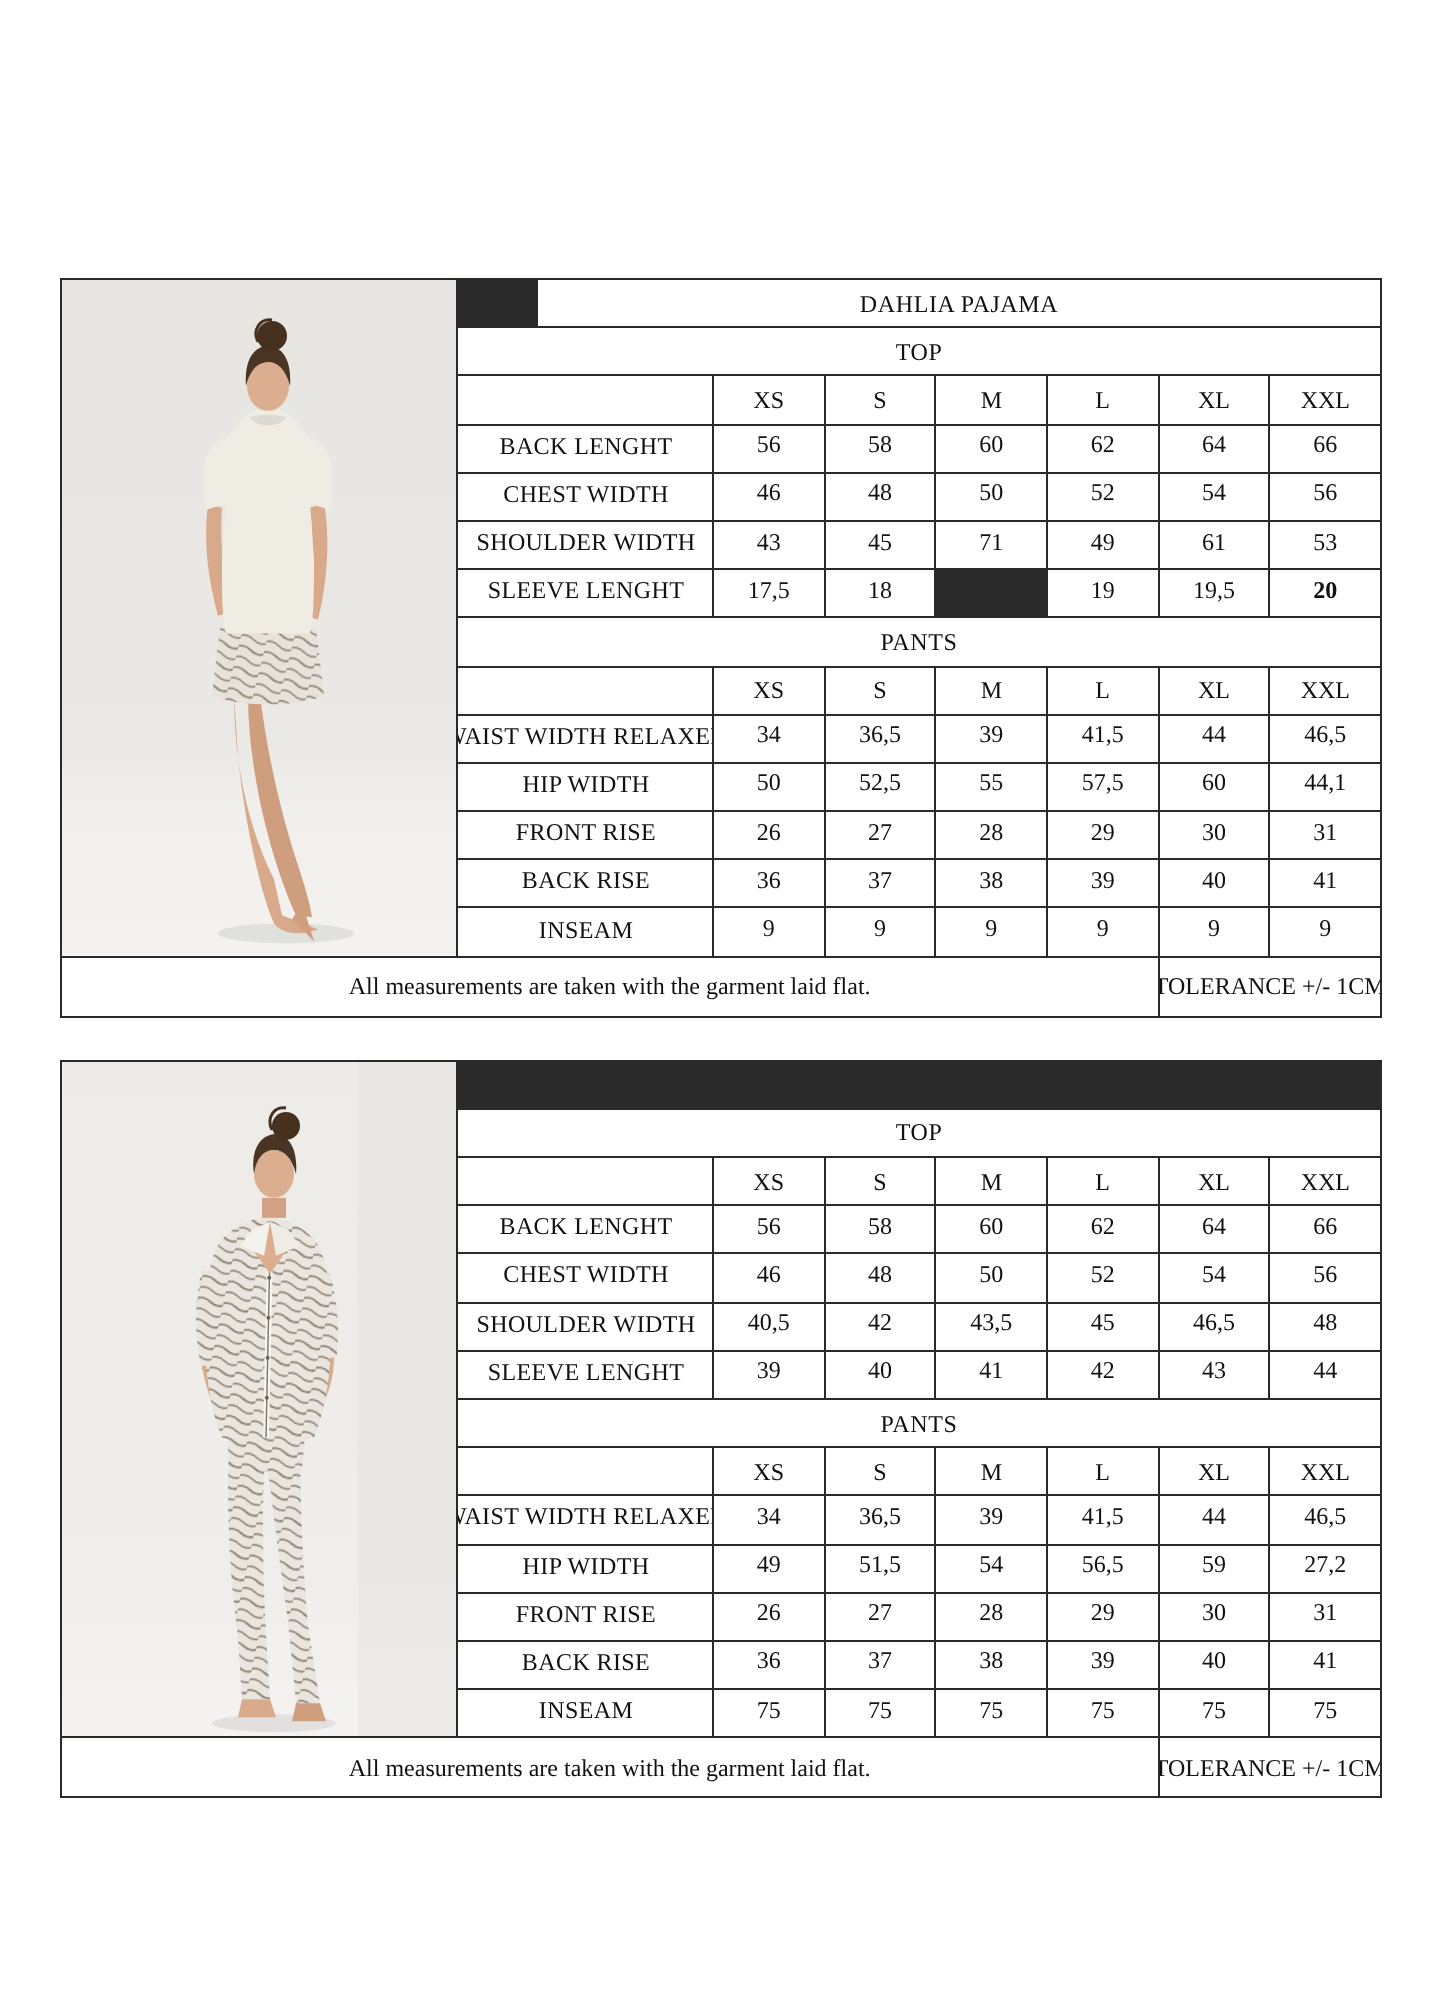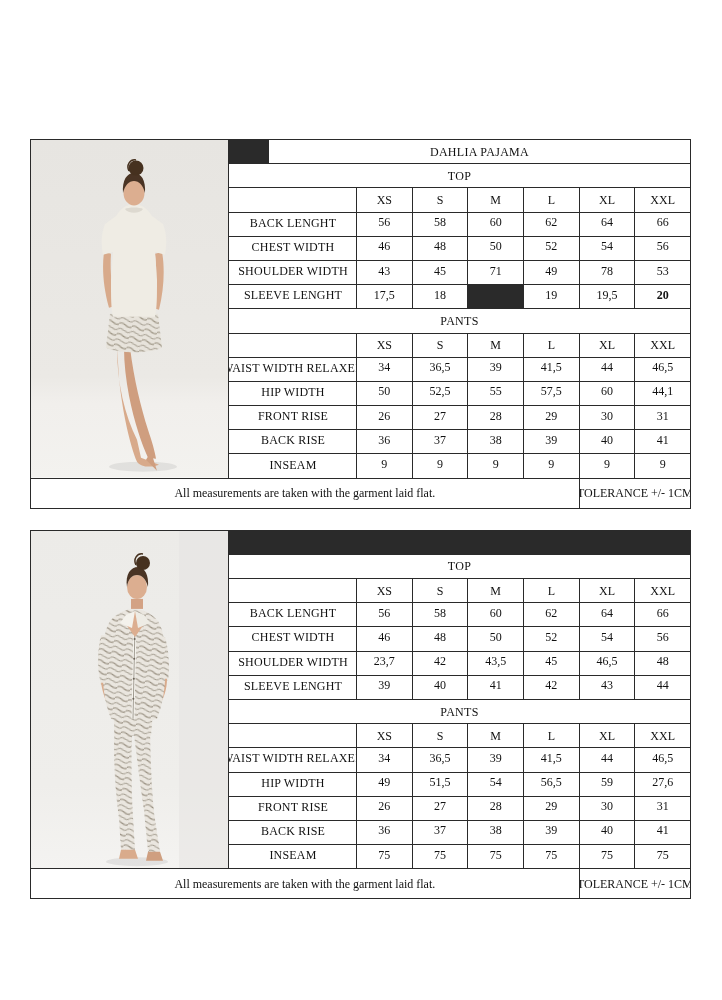--- a/index.html
+++ b/index.html
@@ -97,21 +97,21 @@
       <div class="c-val" style="grid-area: 5 / 4;">48</div>
       <div class="c-val" style="grid-area: 5 / 5;">50</div>
       <div class="c-val" style="grid-area: 5 / 6;">52</div>
       <div class="c-val" style="grid-area: 5 / 7;">54</div>
       <div class="c-val" style="grid-area: 5 / 8;">56</div>
       <div class="c-label" style="grid-area: 6 / 2;">SHOULDER WIDTH</div>
       <div class="c-val" style="grid-area: 6 / 3;">43</div>
       <div class="c-val" style="grid-area: 6 / 4;">45</div>
       <div class="c-val" style="grid-area: 6 / 5;">71</div>
       <div class="c-val" style="grid-area: 6 / 6;">49</div>
-      <div class="c-val" style="grid-area: 6 / 7;">78</div>
+      <div class="c-val" style="grid-area: 6 / 7;">61</div>
       <div class="c-val" style="grid-area: 6 / 8;">53</div>
       <div class="c-label" style="grid-area: 7 / 2;">SLEEVE LENGHT</div>
       <div class="c-val" style="grid-area: 7 / 3;">17,5</div>
       <div class="c-val" style="grid-area: 7 / 4;">18</div>
       <div class="c-val" style="grid-area: 7 / 5; margin-top: 30px;">18,5</div>
       <div class="c-val" style="grid-area: 7 / 6;">19</div>
       <div class="c-val" style="grid-area: 7 / 7;">19,5</div>
       <div class="c-val" style="grid-area: 7 / 8; font-weight: bold;">20</div>
       <div class="c-section" style="grid-area: 8 / 2 / auto / -1;">PANTS</div>
       <div class="c-blank" style="grid-area: 9 / 2;"></div>
@@ -233,21 +233,21 @@
       <div class="c-val" style="grid-area: 4 / 7;">64</div>
       <div class="c-val" style="grid-area: 4 / 8;">66</div>
       <div class="c-label" style="grid-area: 5 / 2;">CHEST WIDTH</div>
       <div class="c-val" style="grid-area: 5 / 3;">46</div>
       <div class="c-val" style="grid-area: 5 / 4;">48</div>
       <div class="c-val" style="grid-area: 5 / 5;">50</div>
       <div class="c-val" style="grid-area: 5 / 6;">52</div>
       <div class="c-val" style="grid-area: 5 / 7;">54</div>
       <div class="c-val" style="grid-area: 5 / 8;">56</div>
       <div class="c-label" style="grid-area: 6 / 2;">SHOULDER WIDTH</div>
-      <div class="c-val" style="grid-area: 6 / 3;">23,7</div>
+      <div class="c-val" style="grid-area: 6 / 3;">40,5</div>
       <div class="c-val" style="grid-area: 6 / 4;">42</div>
       <div class="c-val" style="grid-area: 6 / 5;">43,5</div>
       <div class="c-val" style="grid-area: 6 / 6;">45</div>
       <div class="c-val" style="grid-area: 6 / 7;">46,5</div>
       <div class="c-val" style="grid-area: 6 / 8;">48</div>
       <div class="c-label" style="grid-area: 7 / 2;">SLEEVE LENGHT</div>
       <div class="c-val" style="grid-area: 7 / 3;">39</div>
       <div class="c-val" style="grid-area: 7 / 4;">40</div>
       <div class="c-val" style="grid-area: 7 / 5;">41</div>
       <div class="c-val" style="grid-area: 7 / 6;">42</div>
@@ -267,21 +267,21 @@
       <div class="c-val" style="grid-area: 10 / 5;">39</div>
       <div class="c-val" style="grid-area: 10 / 6;">41,5</div>
       <div class="c-val" style="grid-area: 10 / 7;">44</div>
       <div class="c-val" style="grid-area: 10 / 8;">46,5</div>
       <div class="c-label" style="grid-area: 11 / 2;">HIP WIDTH</div>
       <div class="c-val" style="grid-area: 11 / 3;">49</div>
       <div class="c-val" style="grid-area: 11 / 4;">51,5</div>
       <div class="c-val" style="grid-area: 11 / 5;">54</div>
       <div class="c-val" style="grid-area: 11 / 6;">56,5</div>
       <div class="c-val" style="grid-area: 11 / 7;">59</div>
-      <div class="c-val" style="grid-area: 11 / 8;">27,6</div>
+      <div class="c-val" style="grid-area: 11 / 8;">27,2</div>
       <div class="c-label" style="grid-area: 12 / 2;">FRONT RISE</div>
       <div class="c-val" style="grid-area: 12 / 3;">26</div>
       <div class="c-val" style="grid-area: 12 / 4;">27</div>
       <div class="c-val" style="grid-area: 12 / 5;">28</div>
       <div class="c-val" style="grid-area: 12 / 6;">29</div>
       <div class="c-val" style="grid-area: 12 / 7;">30</div>
       <div class="c-val" style="grid-area: 12 / 8;">31</div>
       <div class="c-label" style="grid-area: 13 / 2;">BACK RISE</div>
       <div class="c-val" style="grid-area: 13 / 3;">36</div>
       <div class="c-val" style="grid-area: 13 / 4;">37</div>

